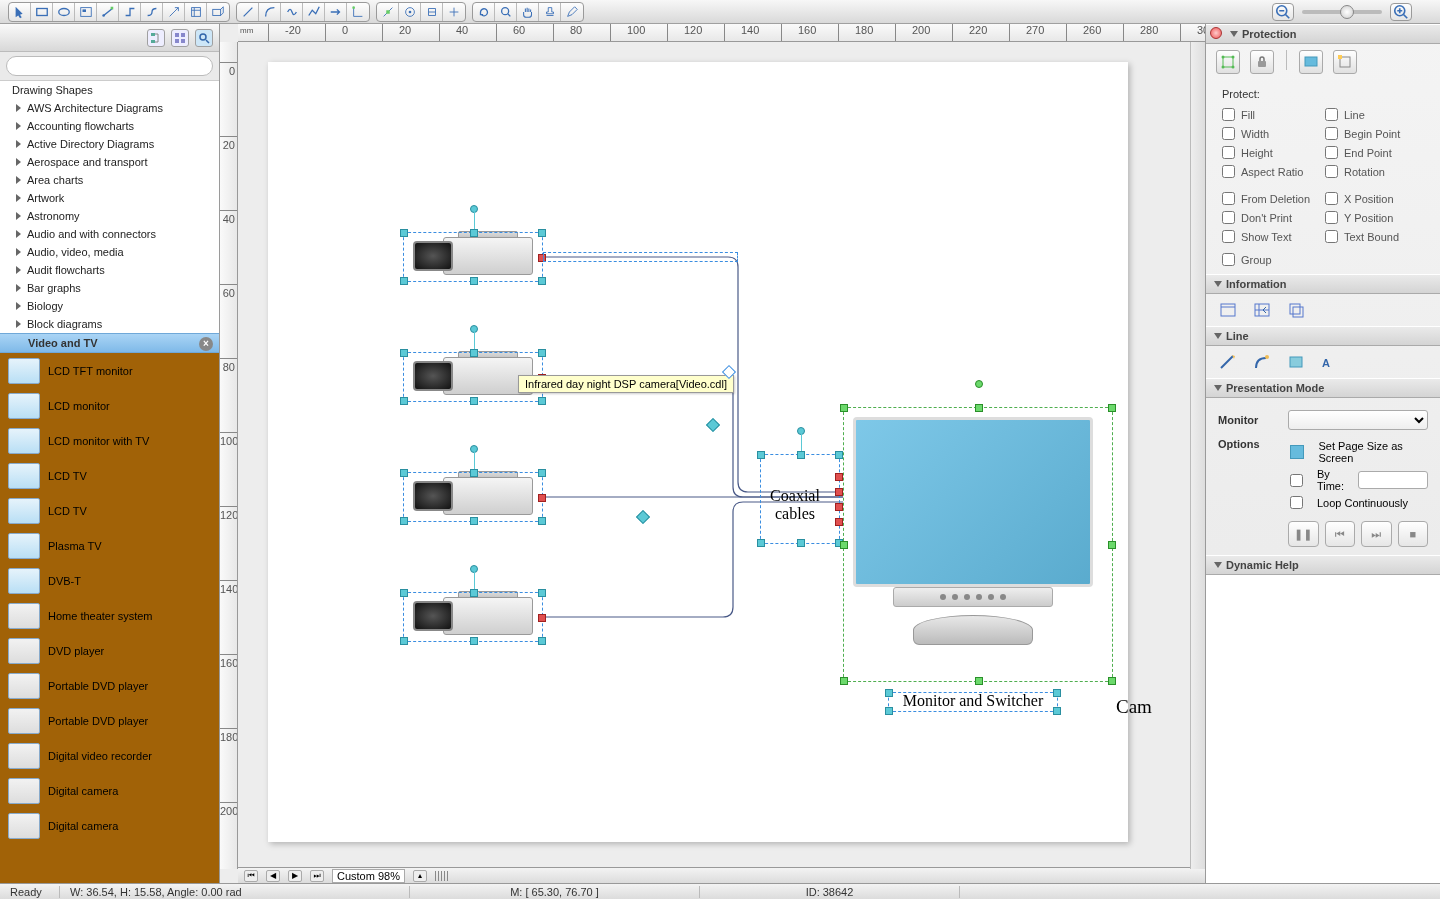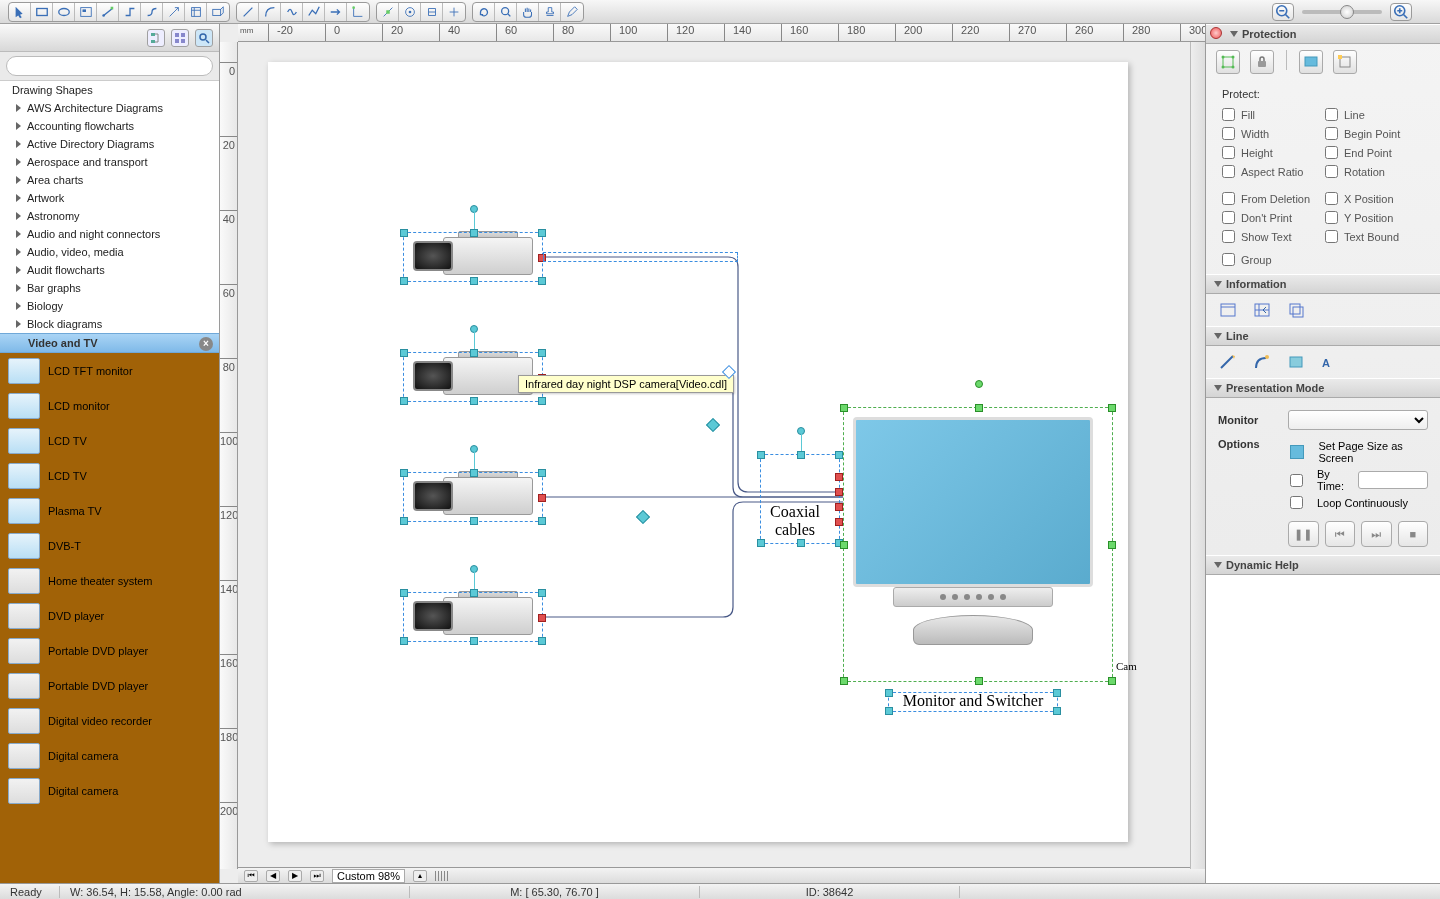--- a/index.html
+++ b/index.html
@@ -32,21 +32,21 @@
 .cat-selected { background:linear-gradient(#aad4f5,#7fb9e8); border-top:1px solid #6fa8d8; border-bottom:1px solid #6fa8d8; padding:3px 6px 3px 28px; font-weight:bold; color:#333; position:relative; }
 .cat-selected .close { position:absolute; right:6px; top:3px; width:14px; height:14px; background:#888; border-radius:50%; color:#fff; font-size:10px; line-height:14px; text-align:center; }
 .stencil-list { flex:1; overflow-y:auto; background:#a16207; }
 .stencil-item { display:flex; align-items:center; gap:8px; padding:4px 8px; cursor:pointer; height:35px; }
 .stencil-icon { width:32px; height:26px; background:linear-gradient(#e6f3fb,#b9dff5); border:1px solid #88aacb; border-radius:2px; display:flex; align-items:center; justify-content:center; }
 .stencil-icon.dvd { background:linear-gradient(#f2f2f2,#ddd); }
 
 
 .canvas-wrap { flex:1; position:relative; background:#ededed; display:flex; flex-direction:column; }
 .ruler-h { height:18px; background:linear-gradient(#fafafa,#e8e8e8); border-bottom:1px solid #999; position:relative; font-size:8px; color:#555; overflow:hidden; margin-left:18px; }
-.ruler-h .tick { position:absolute; top:0; height:100%; border-left:1px solid #888; padding-left:8px; }
+.ruler-h .tick { position:absolute; top:0; height:100%; border-left:1px solid #888; padding-left:16px; }
 .ruler-h .units { position:absolute; left:2px; top:2px; font-size:8px; }
 .ruler-v { width:18px; background:linear-gradient(90deg,#fafafa,#e8e8e8); border-right:1px solid #999; position:absolute; left:0; top:18px; bottom:14px; font-size:8px; color:#555; overflow:hidden; }
 .ruler-v .tick { position:absolute; left:0; width:100%; border-top:1px solid #888; padding-top:2px; text-align:right; padding-right:2px; }
 .canvas-inner { flex:1; position:relative; margin-left:18px; overflow:hidden; }
 .page { position:absolute; left:30px; top:20px; width:860px; height:780px; background:#fff; box-shadow:2px 2px 6px rgba(0,0,0,0.25); }
 
 
 .camera { position:absolute; width:140px; height:58px; }
 .camera-body { position:absolute; left:40px; top:10px; width:90px; height:38px; background:linear-gradient(#f5f5f5,#cfcfcf); border:1px solid #999; border-radius:3px; }
 .camera-lens { position:absolute; left:10px; top:14px; width:40px; height:30px; background:radial-gradient(#555,#111); border-radius:4px; border:2px solid #888; }
@@ -329,21 +329,21 @@
       <div class="cat-item">
           <span class="tri"></span>
           <span>Artwork</span>
         </div>
       <div class="cat-item">
           <span class="tri"></span>
           <span>Astronomy</span>
         </div>
       <div class="cat-item">
           <span class="tri"></span>
-          <span>Audio and night connectors</span>
+          <span>Audio and with connectors</span>
         </div>
       <div class="cat-item">
           <span class="tri"></span>
           <span>Audio, video, media</span>
         </div>
       <div class="cat-item">
           <span class="tri"></span>
           <span>Audit flowcharts</span>
         </div>
       <div class="cat-item">
@@ -364,20 +364,24 @@
       <span class="close">×</span>
     </div>
     <div class="stencil-list">
       <div class="stencil-item">
           <div class="stencil-icon"></div>
           <span>LCD TFT monitor</span>
         </div>
       <div class="stencil-item">
           <div class="stencil-icon"></div>
           <span>LCD monitor</span>
+        </div>
+      <div class="stencil-item">
+          <div class="stencil-icon"></div>
+          <span>LCD monitor with TV</span>
         </div>
       <div class="stencil-item">
           <div class="stencil-icon"></div>
           <span>LCD TV</span>
         </div>
       <div class="stencil-item">
           <div class="stencil-icon"></div>
           <span>LCD TV</span>
         </div>
       <div class="stencil-item">
@@ -542,21 +546,21 @@
           <div class="sel-handle" style="left:36px;top:-4px"></div>
             <div class="sel-handle" style="left:36px;bottom:-4px"></div>
           <div class="sel-handle sel-red" style="right:-4px;top:18px"></div>
           <div class="sel-handle sel-red" style="right:-4px;top:33px"></div>
           <div class="sel-handle sel-red" style="right:-4px;top:48px"></div>
           <div class="sel-handle sel-red" style="right:-4px;top:63px"></div>
           <div class="rot-handle" style="left:36px;top:-28px"></div>
             <div style="position:absolute;left:40px;top:-24px;width:1px;height:20px;background:#5bc9d6"></div>
         </div>
 
-        <div class="label" style="left:492px;top:441px;width:70px;white-space:pre-line">Coaxial
+        <div class="label" style="left:492px;top:425px;width:70px;white-space:pre-line">Coaxial
 cables</div>
 
         <div class="monitor" style="left:585px;top:355px">
           <div class="monitor-screen"></div>
           <div class="monitor-neck">
               <span></span>
               <span></span>
               <span></span>
               <span></span>
               <span></span>
@@ -575,21 +579,21 @@
             <div class="sel-handle sel-green" style="right:-4px;top:133px"></div>
           <div class="rot-handle" style="left:131px;top:-28px;background:#6cd96c;border-color:#2a8f2a"></div>
         </div>
         <div class="sel-box" style="left:620px;top:630px;width:170px;height:20px">
           <div class="sel-handle" style="left:-4px;top:-4px"></div>
             <div class="sel-handle" style="right:-4px;top:-4px"></div>
           <div class="sel-handle" style="left:-4px;bottom:-4px"></div>
             <div class="sel-handle" style="right:-4px;bottom:-4px"></div>
         </div>
         <div class="label" style="left:620px;top:630px;width:170px">Monitor and Switcher</div>
-        <div class="label" style="left:848px;top:598px;font-size:11px">Cam</div>
+        <div class="label" style="left:848px;top:634px;font-size:19px">Cam</div>
 
         <div class="tooltip" style="left:250px;top:313px">Infrared day night DSP camera[Video.cdl]</div>
         <div class="diamond" style="left:456px;top:305px;background:#fff;border-color:#3a8de0"></div>
 
       </div>
     </div>
     <div class="scroll-v"></div>
     <div class="canvas-foot">
       <span class="nav-btn">⏮</span>
       <span class="nav-btn">◀</span>

